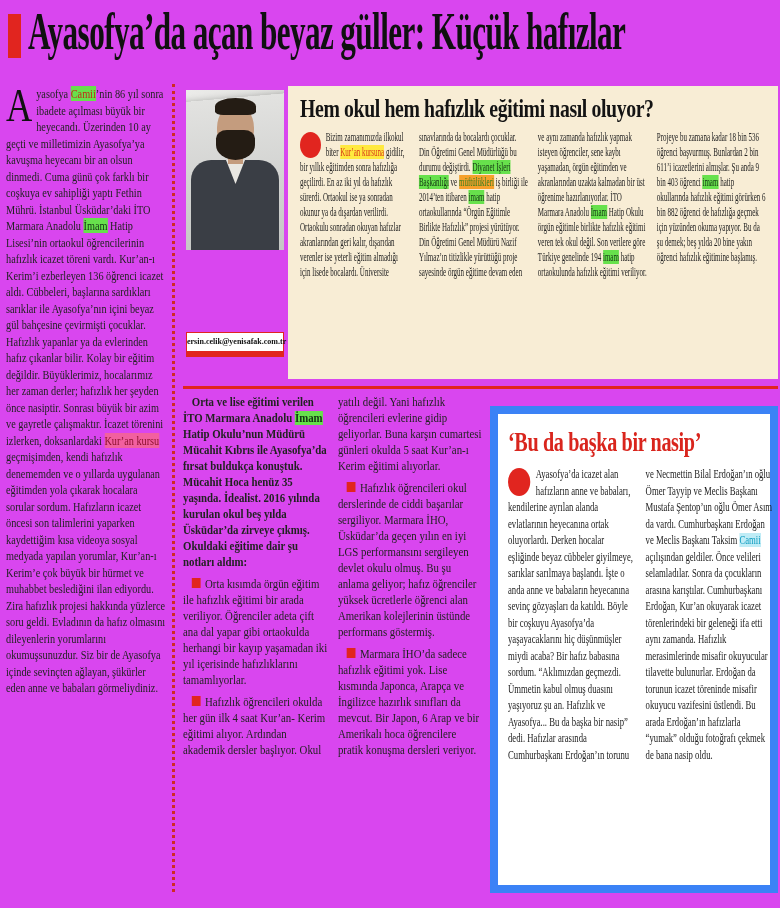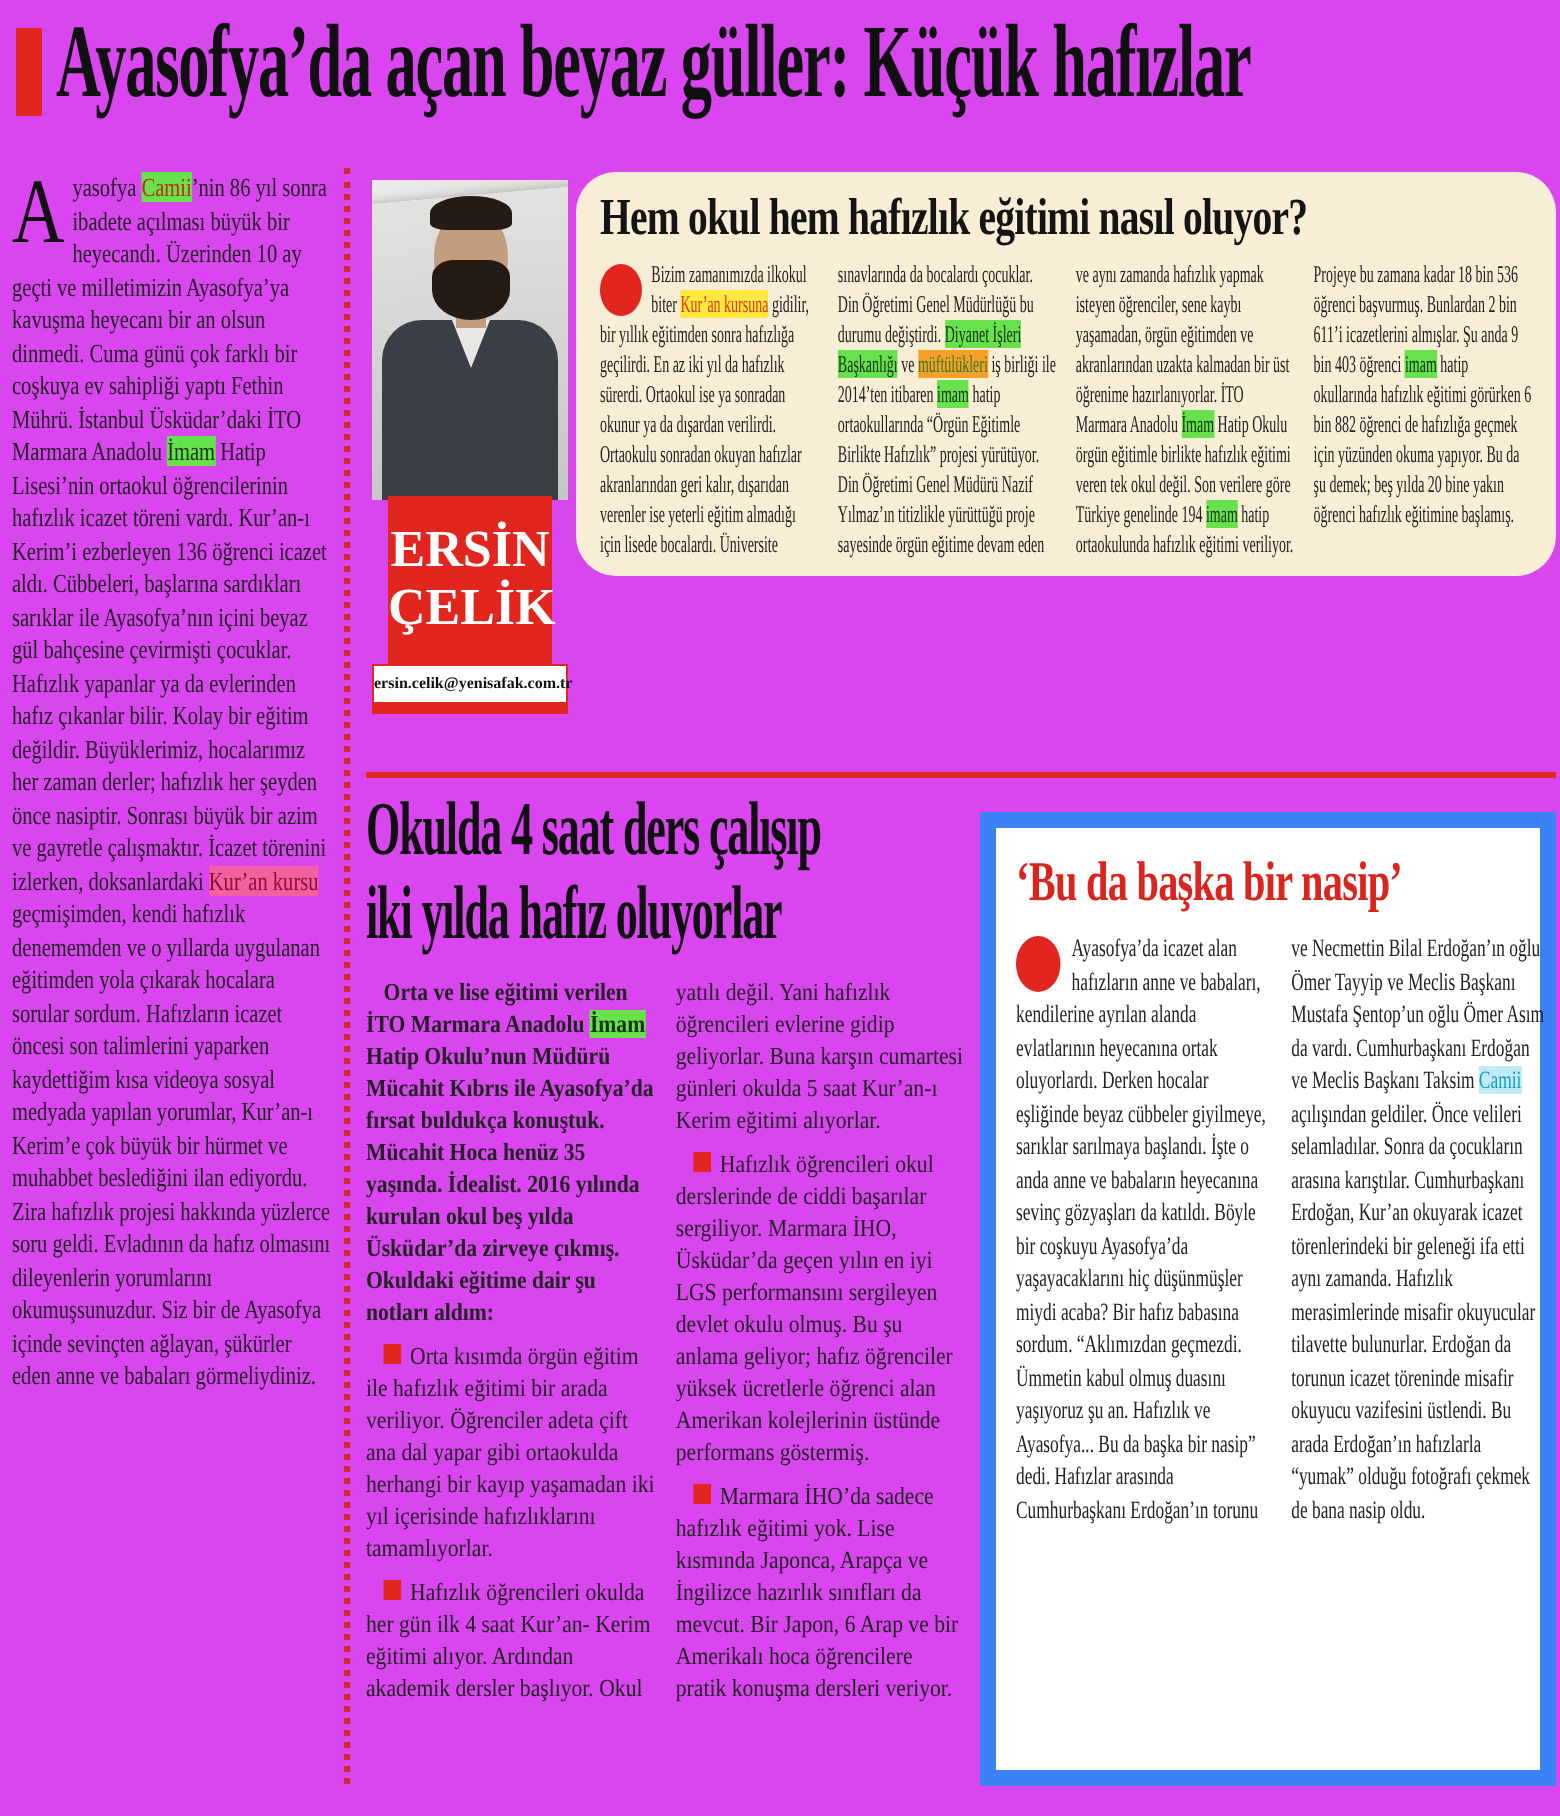--- a/index.html
+++ b/index.html
@@ -49,22 +49,22 @@
         border-radius:50% 50% 20% 20%;}
   .name-box{position:absolute;left:8px;top:158px;width:82px;height:84px;background:#e1251f;
             color:#fff;font-weight:700;font-size:26px;line-height:29px;text-align:center;
             padding-top:12px;box-sizing:border-box;letter-spacing:0;}
   .email-strip{position:absolute;left:0;top:242px;width:98px;height:20px;background:#ffffff;
                border:1px solid #e1251f;box-sizing:border-box;color:#111;font-weight:700;
                font-size:8px;text-align:center;line-height:18px;}
   .photo-bottom-bar{position:absolute;left:0;top:262px;width:98px;height:5px;background:#e1251f;}
 
   
-  .cream-box{position:absolute;left:288px;top:86px;width:490px;height:202px;background:#f8edd5;
-             box-sizing:border-box;padding:8px 12px;border-radius:20px;}
+  .cream-box{position:absolute;left:288px;top:86px;width:490px;height:293px;background:#f8edd5;
+             box-sizing:border-box;padding:8px 12px;}
   .box-title{margin:0 0 6px 0;font-size:26px;font-weight:700;color:#141414;letter-spacing:-0.5px;}
   .box-title .cond{transform:scaleX(0.76);}
   .cb-wrap{width:800px;height:242px;transform:scaleX(0.583);columns:4;column-gap:16px;
            font-size:12px;line-height:15px;color:#222;}
   .cb-wrap .oval-bullet{width:36px;height:26px;}
 
   .oval-bullet{float:left;background:#e1251f;border-radius:50%;margin:2px 8px 2px 0;}
 
   
   .red-rule{position:absolute;left:183px;top:386px;width:595px;height:3px;background:#e1251f;}
@@ -108,42 +108,34 @@
   <div class="photo-block">
     <div class="photo">
       <div class="photo-panel"></div>
       <div class="body-suit"></div>
       <div class="collar"></div>
       <div class="neck"></div>
       <div class="head"></div>
       <div class="beard"></div>
       <div class="hair"></div>
     </div>
-    <div class="name-box">
-      <div>ERSİN</div>
-      <div>ÇELİK</div>
-    </div>
     <div class="email-strip">ersin.celik@yenisafak.com.tr</div>
     <div class="photo-bottom-bar"></div>
   </div>
 
   <div class="cream-box">
     <h2 class="box-title"><span class="cond">Hem okul hem hafızlık eğitimi nasıl oluyor?</span></h2>
     <div class="scale-wrap cb-wrap">
       <span class="oval-bullet"></span><span><span>Bizim zamanımızda ilkokul biter </span><span class="hl-yellow">Kur’an kursuna</span><span> gidilir, bir yıllık eğitimden sonra hafızlığa geçilirdi. En az iki yıl da hafızlık sürerdi. Ortaokul ise ya sonradan okunur ya da dışardan verilirdi. Ortaokulu sonradan okuyan hafızlar akranlarından geri kalır, dışarıdan verenler ise yeterli eğitim almadığı için lisede bocalardı. Üniversite sınavlarında da bocalardı çocuklar. Din Öğretimi Genel Müdürlüğü bu durumu değiştirdi. </span><span class="hl-green">Diyanet İşleri Başkanlığı</span><span> ve </span><span class="hl-orange">müftülükleri</span><span> iş birliği ile 2014’ten itibaren </span><span class="hl-green">imam</span><span> hatip ortaokullarında “Örgün Eğitimle Birlikte Hafızlık” projesi yürütüyor. Din Öğretimi Genel Müdürü Nazif Yılmaz’ın titizlikle yürüttüğü proje sayesinde örgün eğitime devam eden ve aynı zamanda hafızlık yapmak isteyen öğrenciler, sene kaybı yaşamadan, örgün eğitimden ve akranlarından uzakta kalmadan bir üst öğrenime hazırlanıyorlar. İTO Marmara Anadolu </span><span class="hl-green">İmam</span><span> Hatip Okulu örgün eğitimle birlikte hafızlık eğitimi veren tek okul değil. Son verilere göre Türkiye genelinde 194 </span><span class="hl-green">imam</span><span> hatip ortaokulunda hafızlık eğitimi veriliyor. Projeye bu zamana kadar 18 bin 536 öğrenci başvurmuş. Bunlardan 2 bin 611’i icazetlerini almışlar. Şu anda 9 bin 403 öğrenci </span><span class="hl-green">imam</span><span> hatip okullarında hafızlık eğitimi görürken 6 bin 882 öğrenci de hafızlığa geçmek için yüzünden okuma yapıyor. Bu da şu demek; beş yılda 20 bine yakın öğrenci hafızlık eğitimine başlamış.</span></span>
     </div>
   </div>
 
   <div class="red-rule"></div>
 
   <div class="middle-section">
-    <h2 class="mid-headline">
-      <span class="cond-line">Okulda 4 saat ders çalışıp</span>
-      <span class="cond-line">iki yılda hafız oluyorlar</span>
-    </h2>
     <div class="scale-wrap ms-wrap">
       <p class="intro"><span>Orta ve lise eğitimi verilen İTO Marmara Anadolu </span><span class="hl-green">İmam</span><span> Hatip Okulu’nun Müdürü Mücahit Kıbrıs ile Ayasofya’da fırsat buldukça konuştuk. Mücahit Hoca henüz 35 yaşında. İdealist. 2016 yılında kurulan okul beş yılda Üsküdar’da zirveye çıkmış. Okuldaki eğitime dair şu notları aldım:</span></p>
       <div>
           <p class="bullet-para"><span class="sq-bullet"></span>Orta kısımda örgün eğitim ile hafızlık eğitimi bir arada veriliyor. Öğrenciler adeta çift ana dal yapar gibi ortaokulda herhangi bir kayıp yaşamadan iki yıl içerisinde hafızlıklarını tamamlıyorlar.</p>
           <p class="bullet-para"><span class="sq-bullet"></span>Hafızlık öğrencileri okulda her gün ilk 4 saat Kur’an- Kerim eğitimi alıyor. Ardından akademik dersler başlıyor. Okul yatılı değil. Yani hafızlık öğrencileri evlerine gidip geliyorlar. Buna karşın cumartesi günleri okulda 5 saat Kur’an-ı Kerim eğitimi alıyorlar.</p>
           <p class="bullet-para"><span class="sq-bullet"></span>Hafızlık öğrencileri okul derslerinde de ciddi başarılar sergiliyor. Marmara İHO, Üsküdar’da geçen yılın en iyi LGS performansını sergileyen devlet okulu olmuş. Bu şu anlama geliyor; hafız öğrenciler yüksek ücretlerle öğrenci alan Amerikan kolejlerinin üstünde performans göstermiş.</p>
           <p class="bullet-para"><span class="sq-bullet"></span>Marmara İHO’da sadece hafızlık eğitimi yok. Lise kısmında Japonca, Arapça ve İngilizce hazırlık sınıfları da mevcut. Bir Japon, 6 Arap ve bir Amerikalı hoca öğrencilere pratik konuşma dersleri veriyor.</p>
         </div>
     </div>
   </div>

